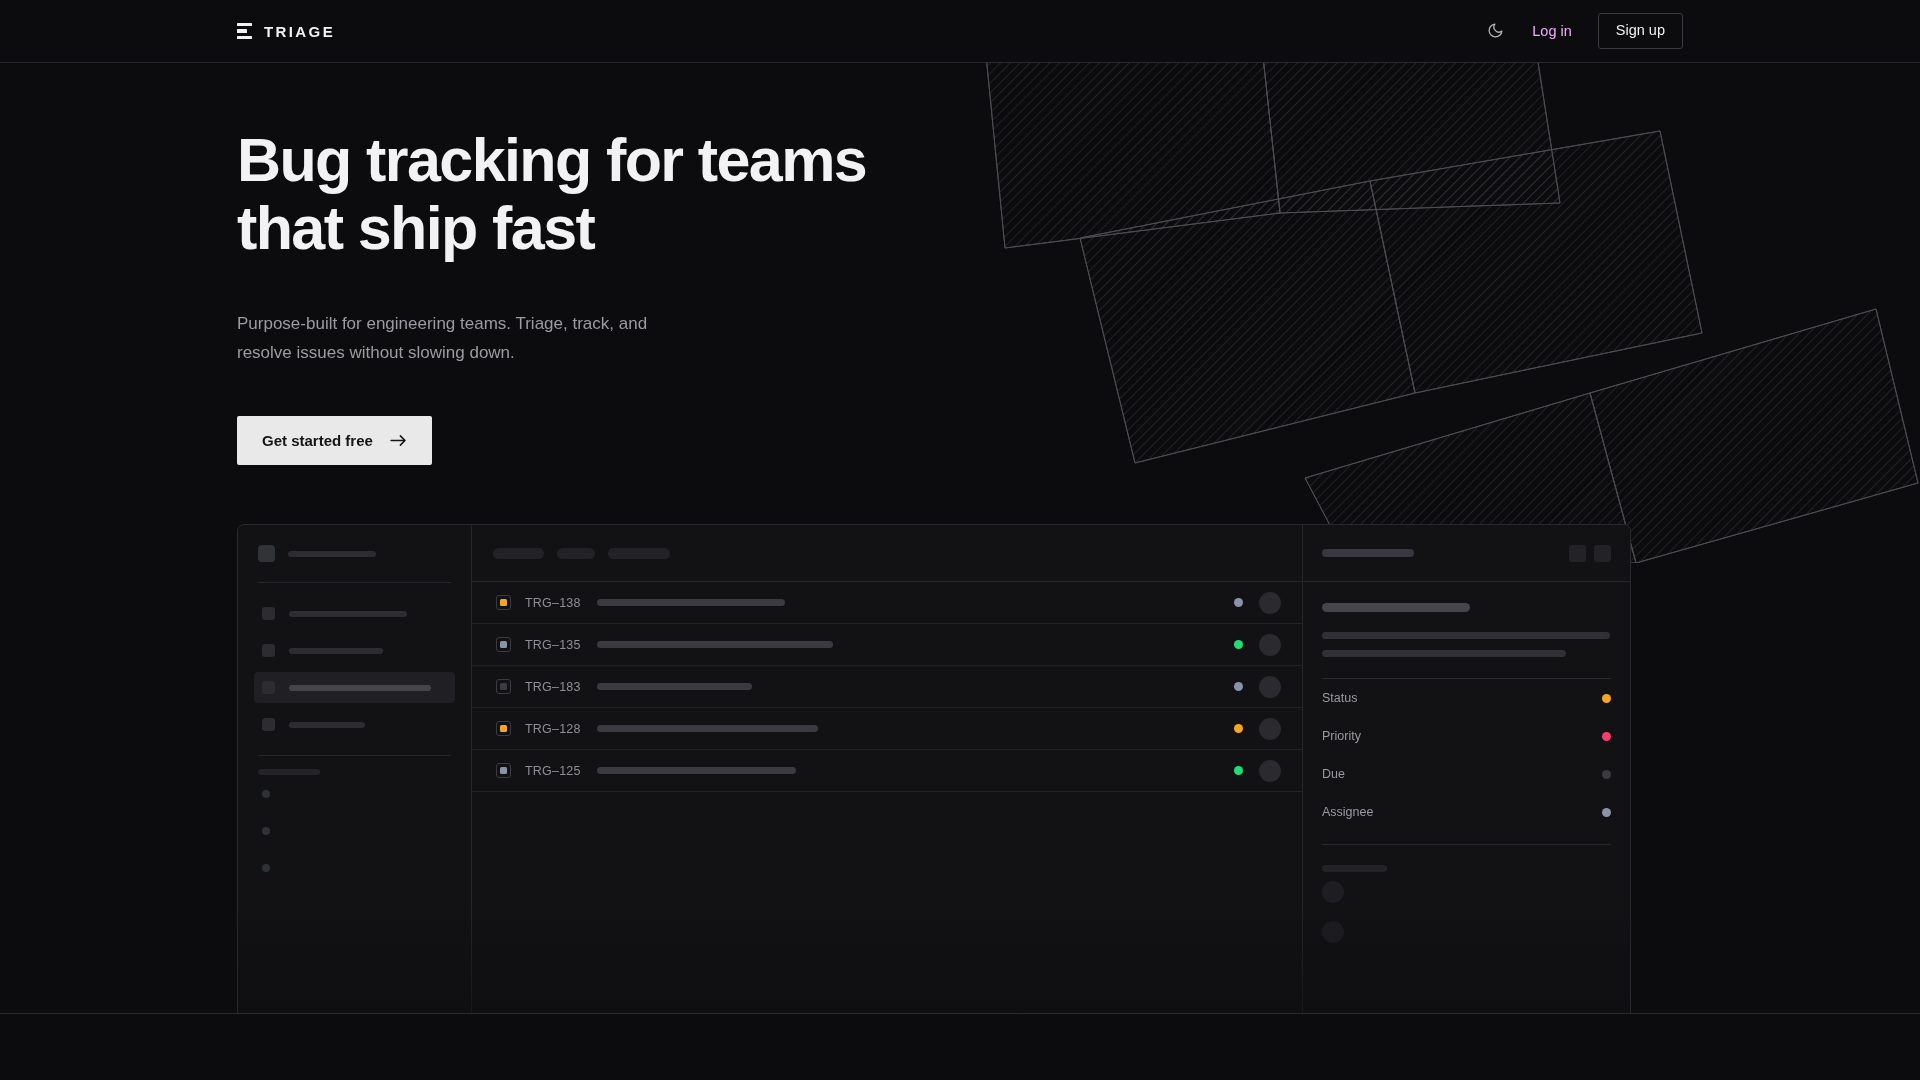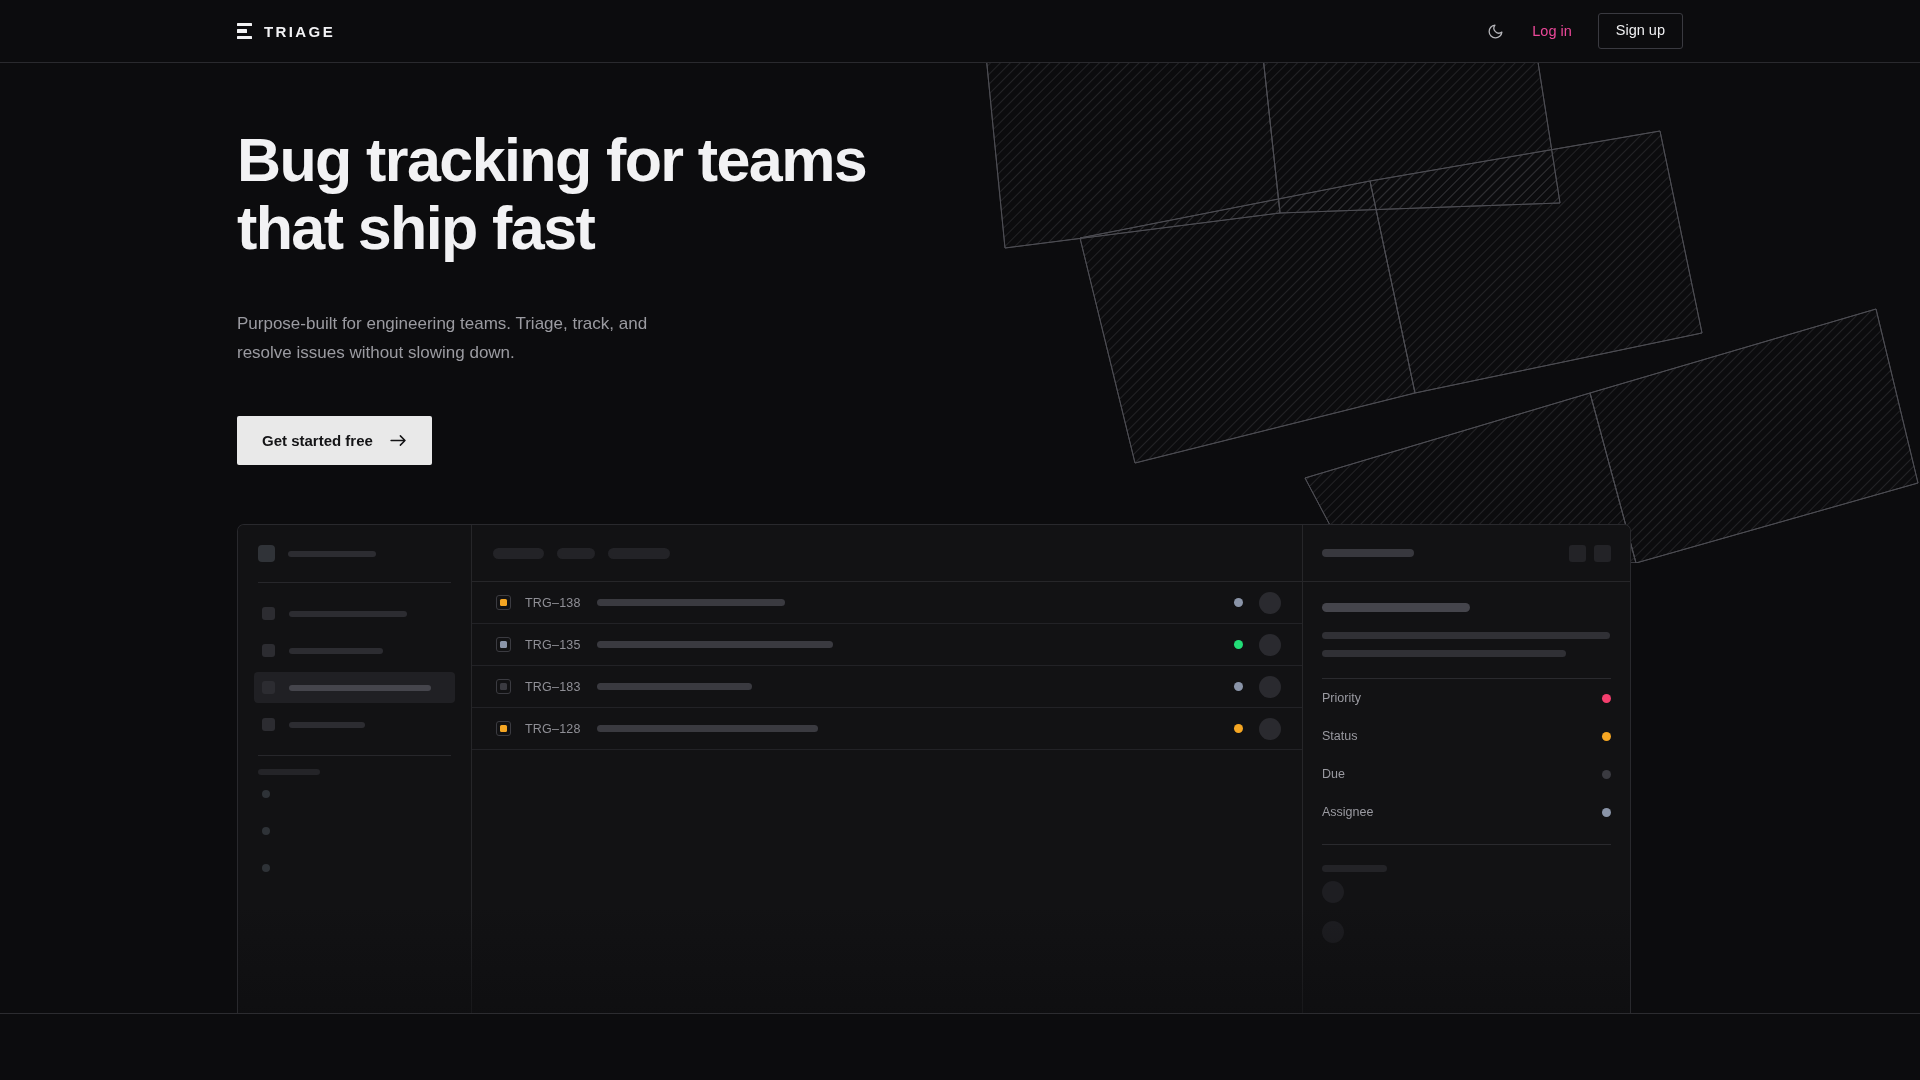--- a/index.html
+++ b/index.html
@@ -18,42 +18,42 @@
   
   .header {
     position: absolute; top: 0; left: 0;
     width: 1920px; height: 63px;
     border-bottom: 1px solid #2a2a2e;
     background: #0c0c0e;
     z-index: 20;
   }
   .header-inner {
     position: absolute; left: 237px; right: 237px; top: 0; bottom: 0;
-    display: flex; justify-content: space-between;
+    display: flex; align-items: center; justify-content: space-between;
   }
   .brand { display: flex; align-items: center; gap: 12px; cursor: pointer; }
   .brand-mark {
     width: 15px; height: 17px;
     display: flex; flex-direction: column; justify-content: space-between;
   }
   .brand-mark i { display: block; height: 3.4px; background: #f2f2f4; border-radius: 0.5px; }
   .brand-mark i:nth-child(1) { width: 15px; }
   .brand-mark i:nth-child(2) { width: 10px; }
   .brand-mark i:nth-child(3) { width: 15px; }
   .brand-name {
     font-size: 15px; font-weight: bold; letter-spacing: 2.4px; color: #f2f2f4;
   }
 
   .nav-right { display: flex; align-items: center; gap: 26px; }
   .moon-btn {
     width: 22px; height: 22px; display: flex; align-items: center; justify-content: center;
     cursor: pointer; background: none; border: 0; padding: 0;
   }
   .nav-link {
-    font-size: 14.5px; color: #ec4899; cursor: pointer; text-decoration: none;
+    font-size: 14.5px; color: #f0abfc; cursor: pointer; text-decoration: none;
   }
   .signup-btn {
     border: 1px solid #3a3a40;
     background: transparent;
     color: #f0f0f2;
     font-family: inherit;
     font-size: 14.5px;
     padding: 8px 17px;
     border-radius: 3px;
     cursor: pointer;
@@ -349,43 +349,54 @@
           <i style="background:#f5a623"></i>
         </span>
       <span class="ml-id">TRG–128</span>
       <span class="ml-title-bar" style="width:221px"></span>
       <span class="ml-right">
         <span class="ml-status" style="background:#f5a623"></span>
         <span class="ml-avatar"></span>
       </span>
     </div>
 
+    <div class="ml-row">
+      <span class="ml-flag">
+          <i style="background:#8a94a8"></i>
+        </span>
+      <span class="ml-id">TRG–125</span>
+      <span class="ml-title-bar" style="width:199px"></span>
+      <span class="ml-right">
+        <span class="ml-status" style="background:#22dd77"></span>
+        <span class="ml-avatar"></span>
+      </span>
+    </div>
   </div>
 
   <aside class="mock-detail">
     <div class="md-head">
       <span class="md-head-bar"></span>
       <span class="md-head-actions">
         <span class="md-sq"></span>
         <span class="md-sq"></span>
       </span>
     </div>
     <div class="md-body">
       <div class="md-title"></div>
       <div class="md-line" style="width:288px;margin-top:20px"></div>
       <div class="md-line" style="width:244px"></div>
       <div class="md-rule"></div>
 
       <div class="md-field">
+        <span class="md-field-label">Status</span>
+        <span class="md-field-dot" style="background:#f5a623"></span>
+      </div>
+      <div class="md-field">
         <span class="md-field-label">Priority</span>
         <span class="md-field-dot" style="background:#f43f6e"></span>
-      </div>
-      <div class="md-field">
-        <span class="md-field-label">Status</span>
-        <span class="md-field-dot" style="background:#f5a623"></span>
       </div>
       <div class="md-field">
         <span class="md-field-label">Due</span>
         <span class="md-field-dot" style="background:#3a3a40"></span>
       </div>
       <div class="md-field">
         <span class="md-field-label">Assignee</span>
         <span class="md-field-dot" style="background:#8a94a8"></span>
       </div>
 

